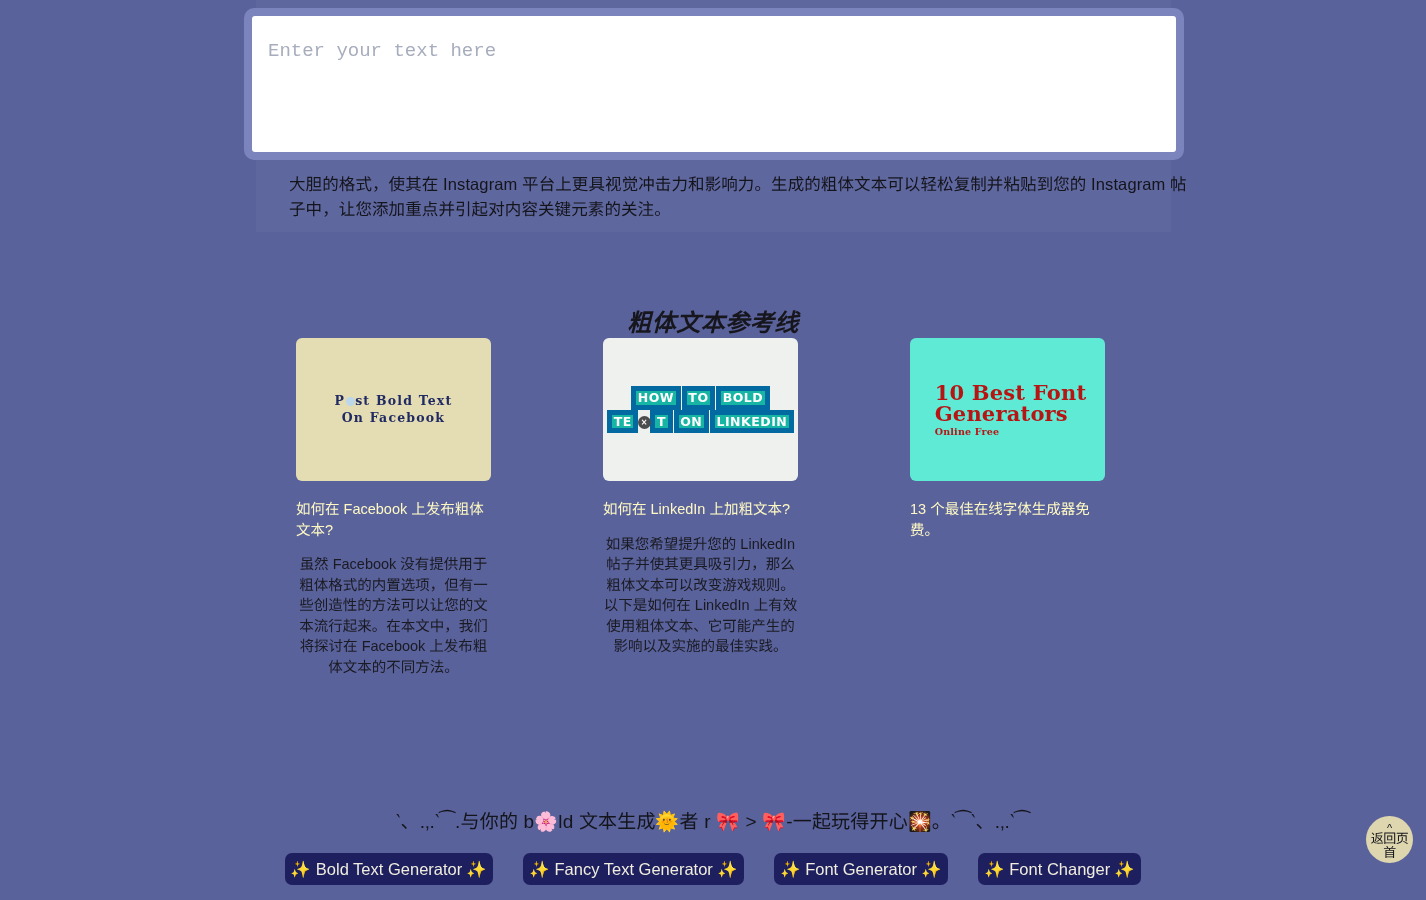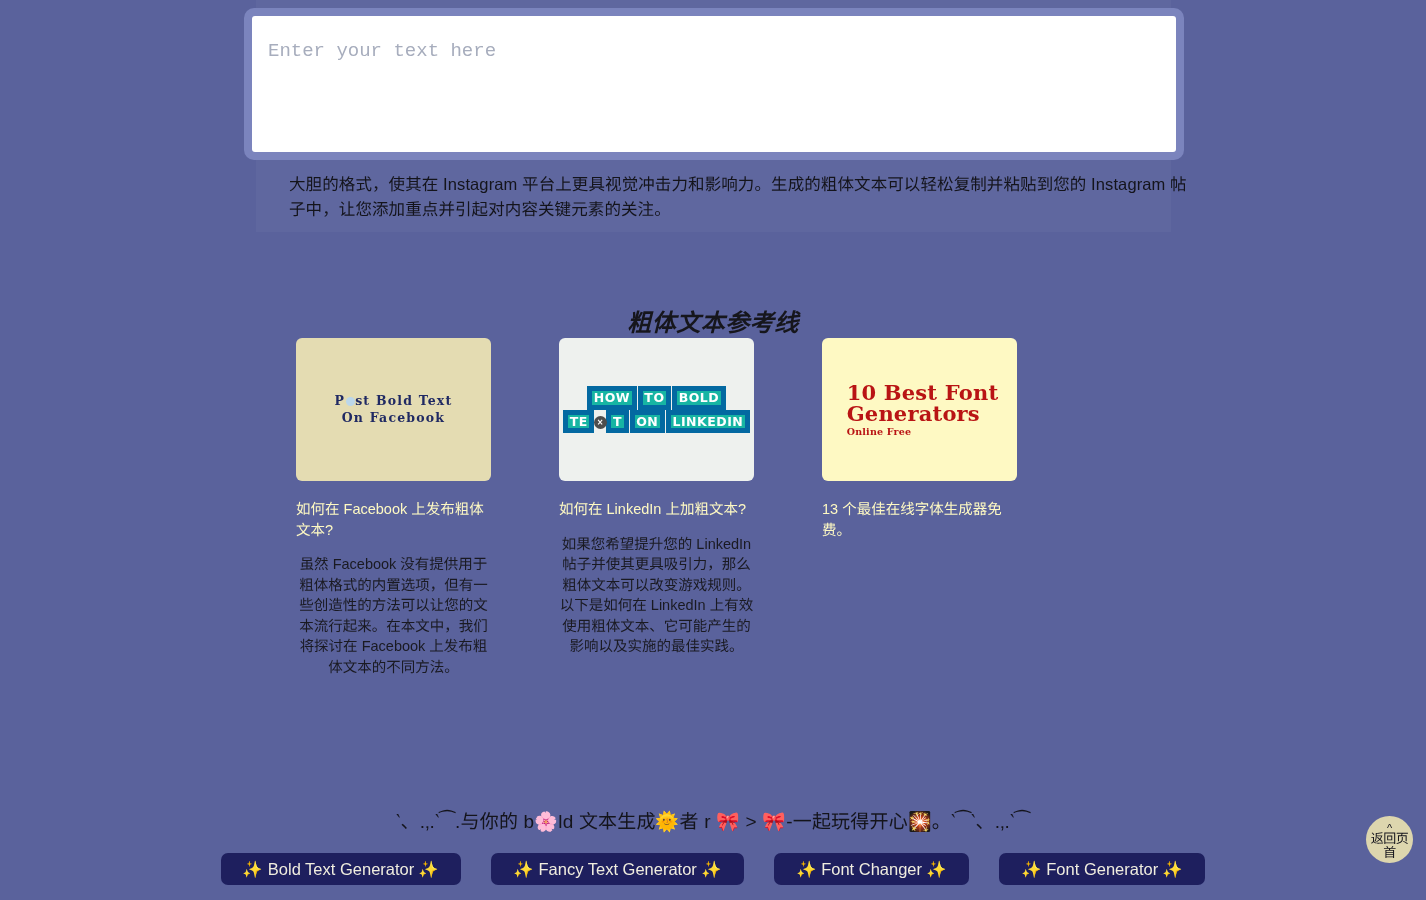--- a/index.html
+++ b/index.html
@@ -86,21 +86,21 @@
     letter-spacing: 0.5px;
   }
 
   
   .cards {
     position: absolute;
     left: 296px;
     top: 338px;
     width: 840px;
     display: flex;
-    gap: 68px;
+    gap: 112px;
   }
   .card { width: 195px; }
 
   .card-thumb {
     width: 195px;
     height: 143px;
     border-radius: 6px;
     display: flex;
     align-items: center;
     justify-content: center;
@@ -152,21 +152,21 @@
     color: #fff;
     font-size: 8px;
     line-height: 13px;
     text-align: center;
     vertical-align: middle;
     margin: 0 -1px;
     position: relative;
     z-index: 2;
   }
   
-  .thumb-fg { background: #fef9c3; }
+  .thumb-fg { background: #5eead4; }
   .fg-wrap { text-align: left; padding-left: 6px; }
   .fg-big {
     font-family: "DejaVu Serif", "Liberation Serif", serif;
     font-weight: bold;
     font-size: 21px;
     line-height: 1.02;
     color: #b91414;
     letter-spacing: 0.2px;
   }
   .fg-small {
@@ -210,21 +210,21 @@
     display: flex;
     justify-content: center;
     gap: 30px;
   }
   .pill-btn {
     background: #1e1f5e;
     color: #f0eddf;
     border: none;
     border-radius: 7px;
     height: 32px;
-    padding: 0 22px;
+    padding: 0 6px;
     font-family: "Liberation Sans", "DejaVu Sans", sans-serif;
     font-size: 16.5px;
     cursor: pointer;
     white-space: nowrap;
     display: inline-flex;
     align-items: center;
     justify-content: center;
   }
 
   
@@ -308,22 +308,22 @@
       <div class="card-title">13 个最佳在线字体生成器免费。</div>
     </div>
 
   </div>
 
   <div class="footer-deco">‵、.‚.‵⁀.与你的 b🌸ld 文本生成🌞者 r 🎀 &gt; 🎀-一起玩得开心🎇。‵⁀‵、.‚.‵⁀</div>
 
   <div class="btn-row">
     <button class="pill-btn">✨ Bold Text Generator ✨</button>
     <button class="pill-btn">✨ Fancy Text Generator ✨</button>
+    <button class="pill-btn">✨ Font Generator ✨</button>
     <button class="pill-btn">✨ Font Changer ✨</button>
-    <button class="pill-btn">✨ Font Generator ✨</button>
   </div>
 
   <button class="back-top">
     <span class="caret">^</span>
     <span class="bt-label">返回页首</span>
   </button>
 
 </div>
 
 </body></html>

